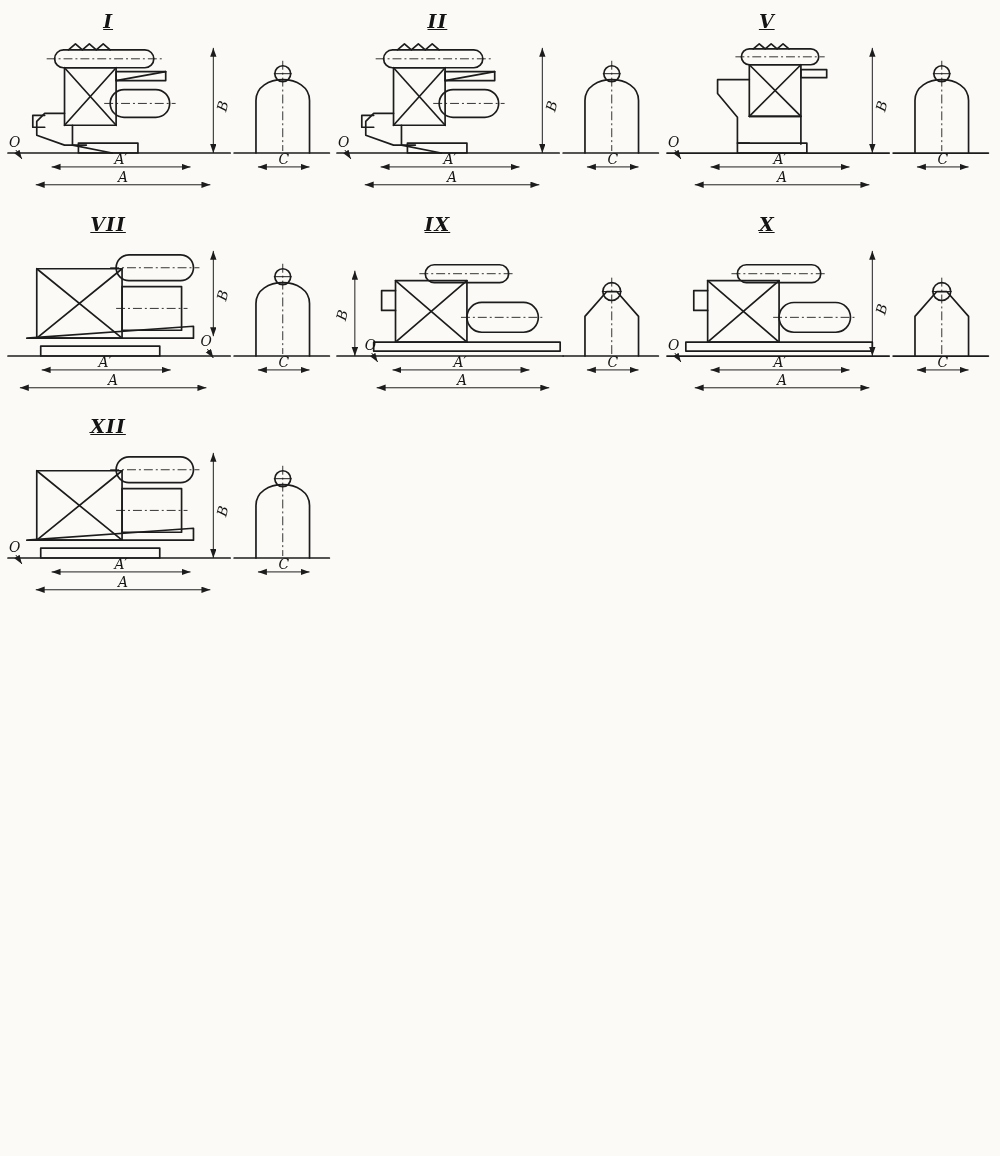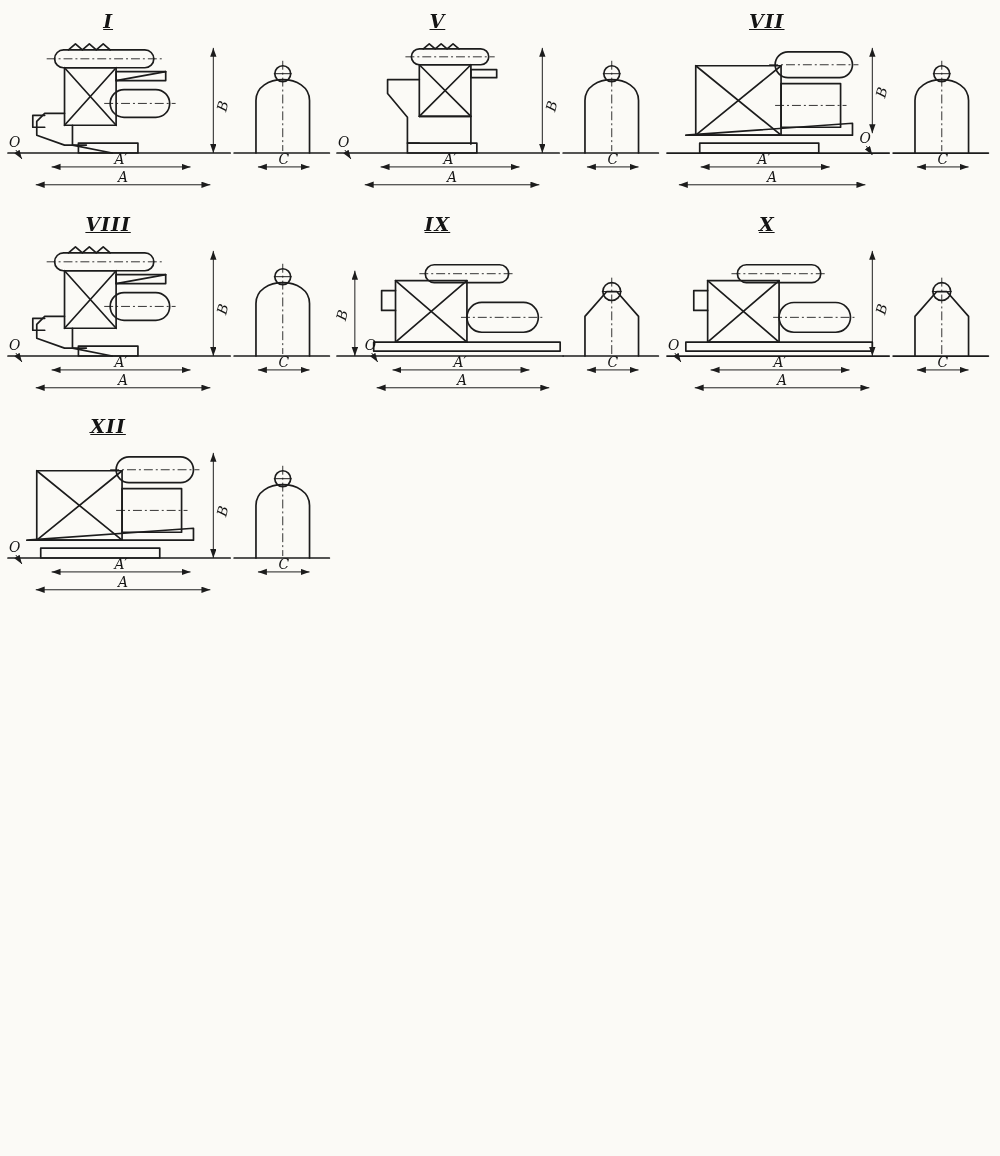--- a/index.html
+++ b/index.html
@@ -165,20 +165,28 @@
 
   <div class="cell">
     <div class="numeral">I</div>
     <svg class="draw" viewBox="0 0 332 162">
       <use href="#b1" x="15" y="10"></use>
       <use href="#dims-std"></use>
       <use href="#front-dome"></use>
     </svg>
   </div>
 
+  <div class="cell">
+    <div class="numeral">II</div>
+    <svg class="draw" viewBox="0 0 332 162">
+      <use href="#b1" x="15" y="10"></use>
+      <use href="#dims-std"></use>
+      <use href="#front-dome"></use>
+    </svg>
+  </div>
 
 
 
   <div class="cell">
     <div class="numeral">V</div>
     <svg class="draw" viewBox="0 0 332 162">
       <use href="#b2" x="15" y="10"></use>
       <use href="#dims-std"></use>
       <use href="#front-dome"></use>
     </svg>
@@ -196,28 +204,20 @@
         <line class="d" x1="36" y1="134" x2="166" y2="134" marker-start="url(#ah)" marker-end="url(#ah)"></line>
         <use href="#lblAp" x="100" y="131"></use>
         <line class="d" x1="14" y1="152" x2="202" y2="152" marker-start="url(#ah)" marker-end="url(#ah)"></line>
         <use href="#lblA" x="108" y="149"></use>
         <use href="#lblO" x="196" y="110"></use>
       </g>
       <use href="#front-dome"></use>
     </svg>
   </div>
 
-  <div class="cell">
-    <div class="numeral">VIII</div>
-    <svg class="draw" viewBox="0 0 332 162">
-      <use href="#b1" x="15" y="10"></use>
-      <use href="#dims-std"></use>
-      <use href="#front-dome"></use>
-    </svg>
-  </div>
 
   <div class="cell">
     <div class="numeral">IX</div>
     <svg class="draw" viewBox="0 0 332 162">
       <use href="#b3" x="33" y="10"></use>
       <g>
         <line class="s" x1="2" y1="120" x2="230" y2="120"></line>
         <line class="d" x1="20" y1="34" x2="20" y2="120" marker-start="url(#ah)" marker-end="url(#ah)"></line>
         <use href="#lblB" x="12" y="80"></use>
         <line class="d" x1="58" y1="134" x2="196" y2="134" marker-start="url(#ah)" marker-end="url(#ah)"></line>

